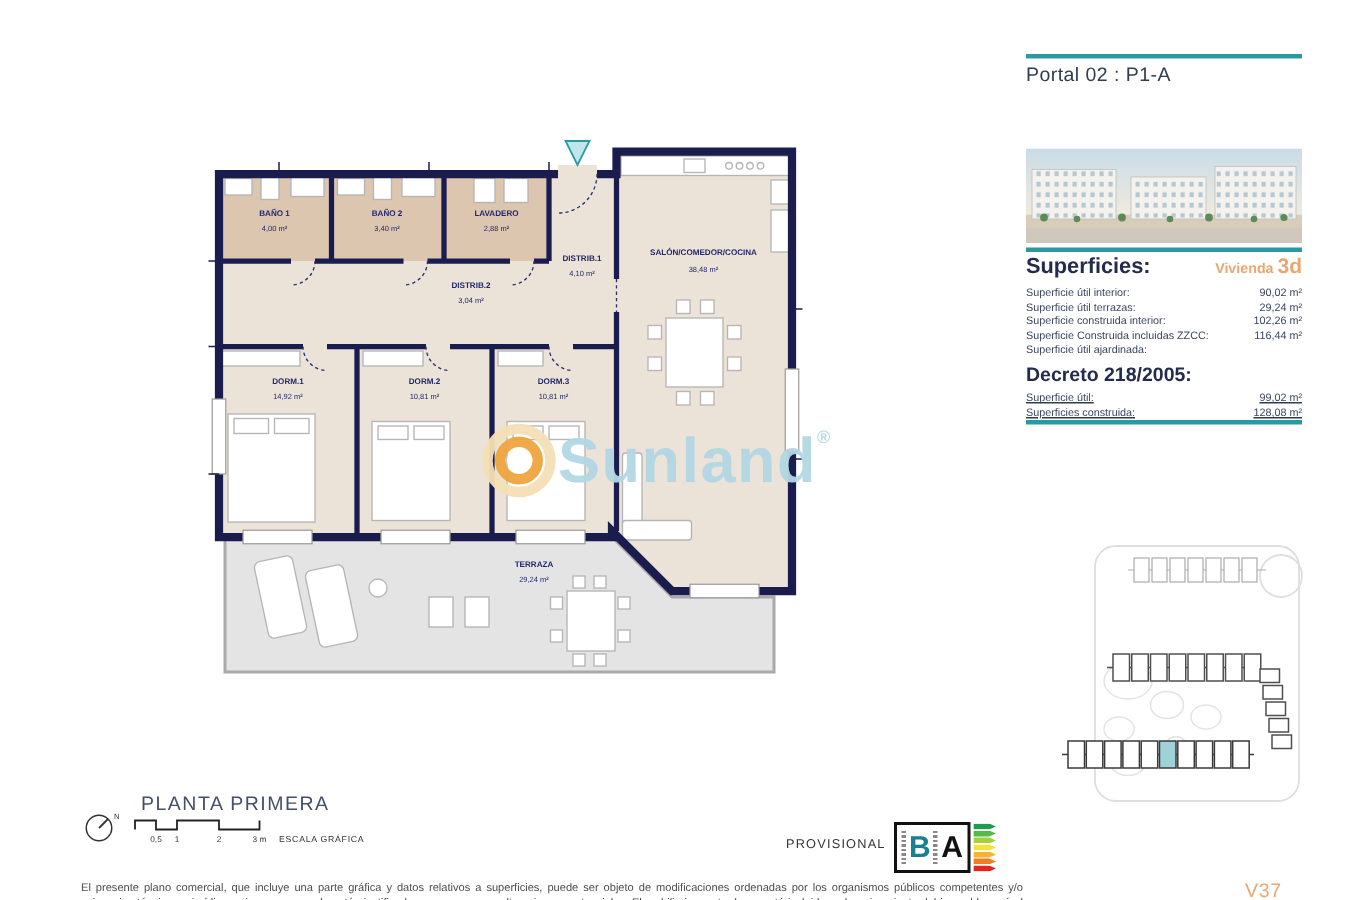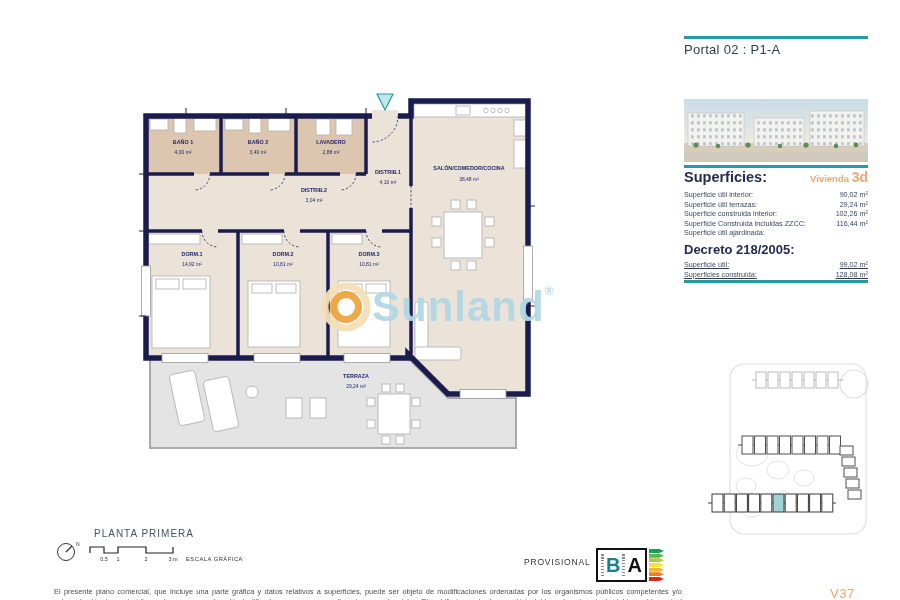--- a/index.html
+++ b/index.html
@@ -28,21 +28,21 @@
   .viv-code{font-size:14px;}
   .srows{position:absolute;left:0;top:190px;width:184px;}
   .srow{display:flex;justify-content:flex-start;font-size:7.2px;line-height:9.6px;color:#3a4660;white-space:nowrap;}
   .srow .sv{margin-left:auto;padding-left:23px;}
   .dec-head{position:absolute;left:0;top:242px;font-size:13px;font-weight:bold;color:#232c4e;}
   .drows{position:absolute;left:0;top:260px;width:184px;text-decoration:underline;}
   .siteplan{position:absolute;left:10px;top:358px;width:180px;height:192px;}
   .version{position:absolute;left:146px;top:586px;font-size:13px;color:#e9a671;letter-spacing:.5px;}
 
   
-  .plan-title{position:absolute;left:94px;top:528px;font-size:10px;letter-spacing:1px;color:#44506a;}
+  .plan-title{position:absolute;left:94px;top:528px;font-size:13px;letter-spacing:1px;color:#44506a;}
   .scalebar{position:absolute;left:50px;top:538px;width:240px;height:30px;}
   .scalebar text{font-family:"Liberation Sans","DejaVu Sans",sans-serif;fill:#333;}
   .provisional{position:absolute;left:524px;top:557px;font-size:8.5px;letter-spacing:.8px;color:#333;}
   .energy{position:absolute;left:596px;top:548px;display:flex;align-items:stretch;height:34px;}
   .e-box{display:flex;align-items:center;border:2px solid #111;background:#fff;padding:0 3px;gap:2px;}
   .e-col{width:3px;height:22px;background:repeating-linear-gradient(#888 0 1.5px,transparent 1.5px 3px);}
   .e-b{font-size:20px;font-weight:bold;color:#1a7f8e;line-height:1;}
   .e-a{font-size:20px;font-weight:bold;color:#111;line-height:1;}
   .e-arrows{display:flex;flex-direction:column;justify-content:space-between;margin-left:2px;padding:1px 0;}
   .e-arrows span{display:block;width:15px;height:4px;clip-path:polygon(0 0,70% 0,100% 50%,70% 100%,0 100%);}

